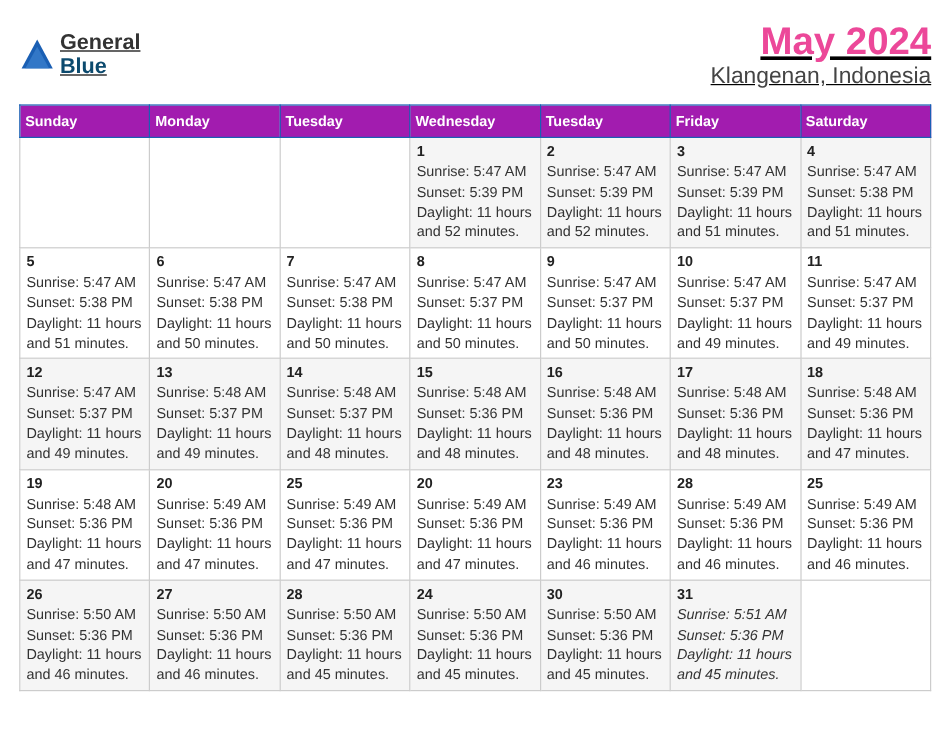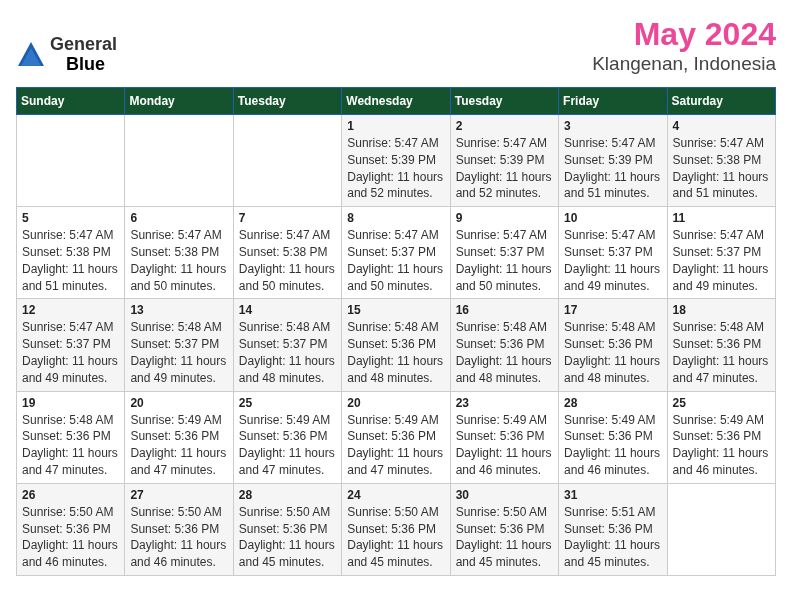--- a/index.html
+++ b/index.html
@@ -6,35 +6,36 @@
     body {
       font-family: Arial, sans-serif;
       background: #fff;
       width: 792px;
       min-height: 612px;
       padding: 16px;
     }
     .header {
       display: flex;
       justify-content: space-between;
-      align-items: flex-end;
+      align-items: center;
       margin-bottom: 12px;
+      text-decoration: underline;
     }
     .logo {
       display: flex;
       align-items: center;
       gap: 4px;
     }
     .logo-text {
       font-size: 18px;
       font-weight: bold;
       line-height: 1.1;
     }
     .logo-text .general { color: #333; }
-    .logo-text .blue { color: #000000; margin-left: 16px; }
+    .logo-text .blue { color: #0c4a6e; }
     .logo-icon {
       width: 30px;
       height: 30px;
     }
     .title-block {
       text-align: right;
     }
     .month-year {
       font-size: 32px;
       font-weight: bold;
@@ -43,21 +44,21 @@
     .location {
       font-size: 19px;
       color: #444;
     }
     table {
       width: 100%;
       border-collapse: collapse;
       table-layout: fixed;
     }
     thead th {
-      background-color: #14532d;
+      background-color: #a21caf;
       color: #fff;
       font-size: 12px;
       font-weight: bold;
       padding: 6px 4px;
       text-align: left;
       border: 1px solid #1a5fb4;
     }
     tbody td {
       border: 1px solid #ccc;
       vertical-align: top;
@@ -335,21 +336,21 @@
         </td>
         <td>
           <div class="day-num">30</div>
           <div class="day-info" style="white-space: pre-line;">Sunrise: 5:50 AM
 Sunset: 5:36 PM
 Daylight: 11 hours
 and 45 minutes.</div>
         </td>
         <td>
           <div class="day-num">31</div>
-          <div class="day-info" style="white-space: pre-line;">Sunrise: 5:51 AM
+          <div class="day-info" style="white-space: pre-line; font-style: italic;">Sunrise: 5:51 AM
 Sunset: 5:36 PM
 Daylight: 11 hours
 and 45 minutes.</div>
         </td>
         <td class="empty-cell"></td>
       </tr>
     </tbody>
 </table>
 
 </body></html>

